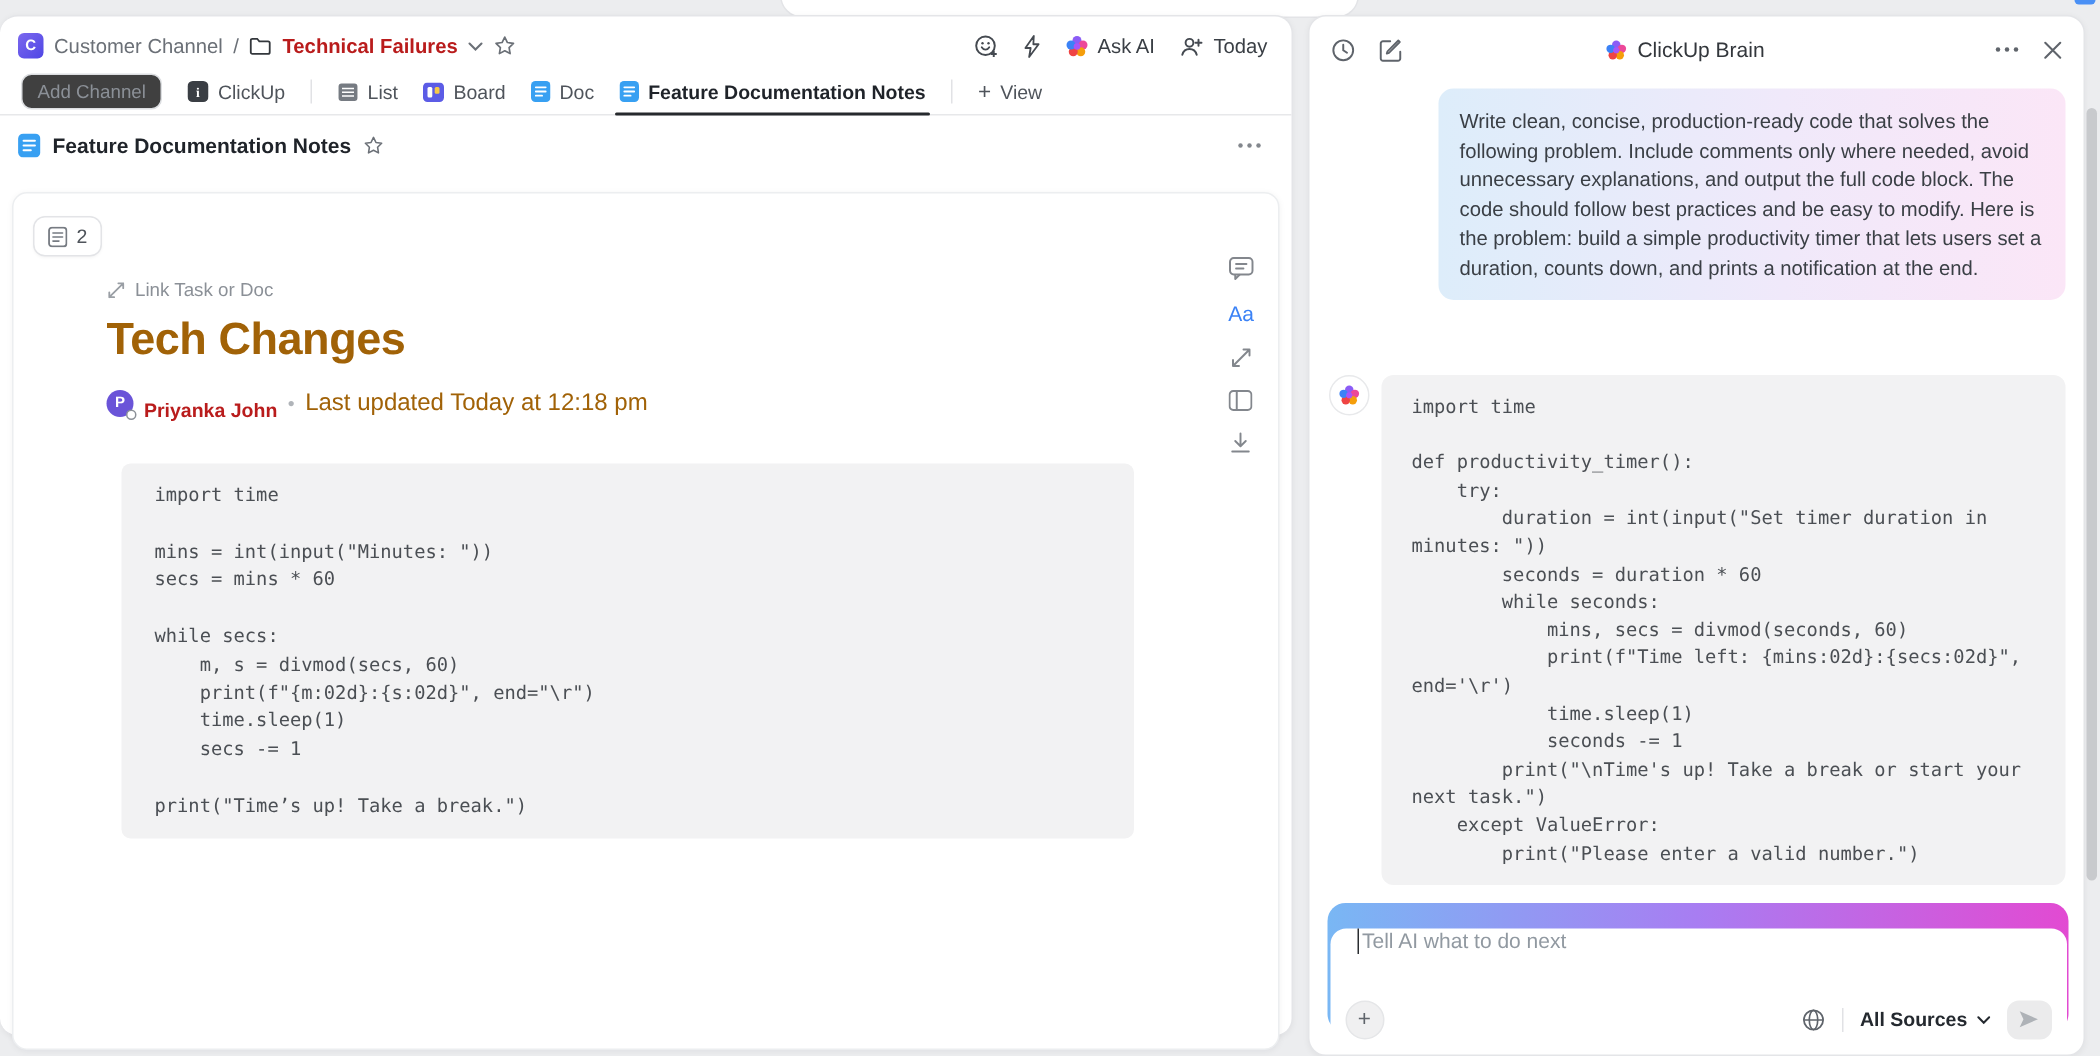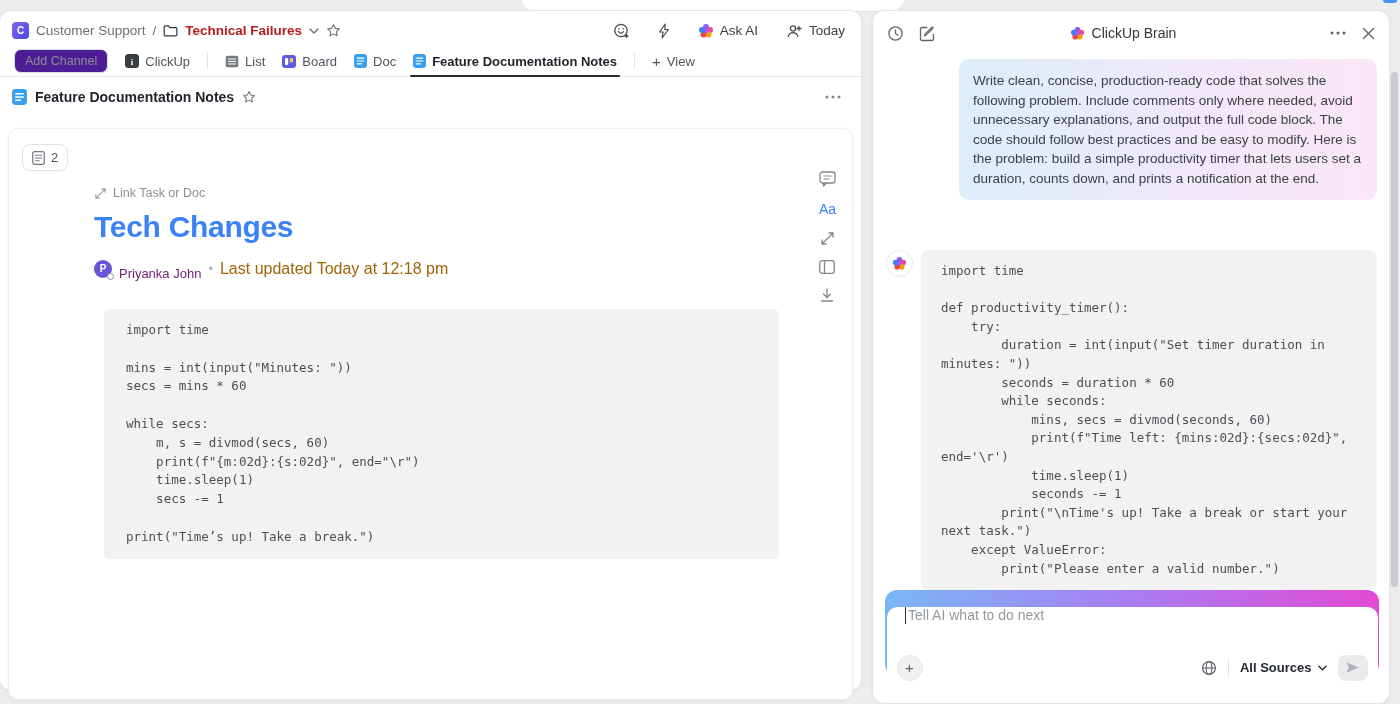--- a/index.html
+++ b/index.html
@@ -13,70 +13,70 @@
 
   
   .doc-panel { position:absolute; left:0; top:10px; width:862px; height:681px; background:#fff; border:1px solid #e4e5e8; border-left:none; border-radius:12px; box-shadow:0 1px 4px rgba(0,0,0,.05); }
   .brain-panel { position:absolute; left:872px; top:10px; width:518px; height:694px; background:#fff; border:1px solid #e4e5e8; border-radius:12px; box-shadow:0 1px 4px rgba(0,0,0,.05); overflow:hidden; }
 
   
   .breadcrumb-row { display:flex; align-items:center; justify-content:space-between; padding:11px 16px 7px 12px; }
   .bc-left { display:flex; align-items:center; gap:7px; font-size:13.5px; color:#6b7077; }
   .ws-icon { width:17px; height:17px; border-radius:4px; background:linear-gradient(135deg,#7b68ee,#4f46e5); color:#fff; font-size:10px; font-weight:700; display:flex; align-items:center; justify-content:center; }
   .bc-strong { font-weight:700; color:#b91c1c; }
-  .bc-right { display:flex; align-items:center; gap:28px; }
+  .bc-right { display:flex; align-items:center; gap:16px; }
   .hbtn { display:flex; align-items:center; gap:6px; font-size:13.5px; font-weight:500; color:#3a3f45; cursor:pointer; background:none; border:none; font-family:inherit; }
 
   
   .tab-row { display:flex; align-items:center; gap:17px; height:31px; padding:0 14px; border-bottom:1px solid #e7e8ea; }
-  .add-channel { font-size:12.5px; color:#8b9097; border:1px solid #dcdee1; border-radius:7px; padding:4px 10px; background:#4c1d95; font-family:inherit; }
+  .add-channel { font-size:12.5px; color:#8b9097; border:1px solid #dcdee1; border-radius:7px; padding:4px 10px; background:#404040; font-family:inherit; }
   .tab { display:flex; align-items:center; gap:6px; font-size:13px; color:#4f545b; height:100%; position:relative; cursor:pointer; }
   .tab.active { font-weight:700; color:#1f2329; }
   .tab.active::after { content:""; position:absolute; left:-3px; right:-3px; bottom:-1px; height:2.5px; background:#26292d; border-radius:2px; }
   .vdiv { width:1px; height:16px; background:#e1e2e5; }
   .plus-glyph { font-size:15px; color:#4f545b; }
 
   
   .doc-header-row { display:flex; align-items:center; justify-content:space-between; padding:12px 20px 8px 12px; }
   .dh-left { display:flex; align-items:center; gap:8px; font-size:14px; font-weight:700; color:#1f2329; }
 
   
   .doc-card { position:absolute; left:8px; top:117px; width:845px; height:572px; background:#fff; border:1px solid #eceef0; border-radius:10px; box-shadow:0 1px 4px rgba(16,24,40,.05); }
   .page-badge { position:absolute; left:13px; top:15px; display:inline-flex; align-items:center; gap:6px; border:1px solid #e3e4e7; border-radius:8px; padding:5px 9px; font-size:13px; color:#4f545b; background:#fff; box-shadow:0 1px 2px rgba(0,0,0,.04); }
   .side-toolbar { position:absolute; right:16px; top:42px; display:flex; flex-direction:column; gap:14px; align-items:center; }
   .side-toolbar .tbtn { background:none; border:none; cursor:pointer; color:#83878d; font-family:inherit; }
   .aa-label { font-size:14px; color:#3b82f6; }
 
-  .doc-body { position:absolute; left:85px; top:0; width:700px; }
+  .doc-body { position:absolute; left:62px; top:0; width:700px; }
   .link-action { display:flex; align-items:center; gap:6px; margin-top:57px; font-size:12.5px; font-weight:500; color:#8b9097; cursor:pointer; }
-  .doc-title { margin-top:10px; font-size:30px; font-weight:700; color:#3b82f6; letter-spacing:-.3px; }
+  .doc-title { margin-top:10px; font-size:30px; font-weight:700; color:#a16207; letter-spacing:-.3px; }
   .author-row { display:flex; align-items:center; gap:7px; margin-top:12px; font-size:13px; }
   .avatar { position:relative; width:18px; height:18px; border-radius:50%; background:#6a54d8; color:#fff; font-size:10px; font-weight:700; display:flex; align-items:center; justify-content:center; }
   .avatar .status { position:absolute; right:-2px; bottom:-2px; width:7px; height:7px; background:#fff; border:1.5px solid #8b9097; border-radius:50%; }
-  .author-name { color:#701a75; font-weight:400;margin-top:10px; }
+  .author-name { color:#b91c1c; font-weight:700;margin-top:10px; }
   .author-bullet { color:#b0b4b9; }
   .author-updated { color:#a16207; font-size:16px; }
 
   .codeblock { background:#f2f2f3; border-radius:6px; font-family:"DejaVu Sans Mono", monospace; color:#4b4f54; white-space:pre; overflow:hidden; }
   .doc-code { margin-top:28px; margin-left:10px; width:675px; padding:12px 22px; font-size:12.5px; line-height:18.8px; }
 
   
   .brain-header { position:relative; display:flex; align-items:center; height:44px; padding:0 14px; }
   .bh-left { display:flex; align-items:center; gap:15px; }
   .bh-right { margin-left:auto; display:flex; align-items:center; gap:16px; }
   .bh-title { position:absolute; left:0; right:16px; display:flex; align-items:center; justify-content:center; gap:7px; font-size:14px; font-weight:500; color:#33373c; pointer-events:none; }
   .ibtn { background:none; border:none; cursor:pointer; color:#5f646b; display:flex; align-items:center; }
 
   .bubble { margin:4px 12px 0 86px; padding:12px 14px; border-radius:10px; background:linear-gradient(90deg,#ddedfa 0%,#f0e9fa 55%,#fbe6f7 100%); font-size:13.5px; line-height:19.5px; color:#3a3f45; }
 
   .ai-row { display:flex; align-items:flex-start; margin:50px 12px 0 13px; }
   .ai-avatar { width:27px; height:27px; border-radius:50%; background:#fff; border:1px solid #e8e9eb; display:flex; align-items:center; justify-content:center; flex-shrink:0; }
   .ai-code { margin-left:8px; flex:1; padding:12px 20px; font-size:12.5px; line-height:18.6px; border-radius:8px; }
 
-  .input-outer { position:absolute; left:12px; bottom:27px; width:494px; height:86px; border-radius:12px; padding:1.5px; background:linear-gradient(90deg,#79b7f4,#a87df2,#e24ad2); }
+  .input-outer { position:absolute; left:12px; bottom:15px; width:494px; height:86px; border-radius:12px; padding:1.5px; background:linear-gradient(90deg,#79b7f4,#a87df2,#e24ad2); }
   .input-inner { position:relative; width:100%; height:100%; background:#fff; border-radius:10.5px; }
   .ph-row { display:flex; align-items:center; margin:15px 0 0 18px; }
   .caret { width:1.5px; height:17px; background:#2a2d31; margin-right:2px; }
   .placeholder { font-size:14px; color:#9199a1; }
   .input-bottom { position:absolute; left:10px; right:10px; bottom:9px; display:flex; align-items:center; }
   .plus-btn { width:26px; height:26px; border-radius:50%; background:#f0f0f1; border:1px solid #e5e6e8; color:#5f646b; font-size:15px; line-height:1; display:flex; align-items:center; justify-content:center; cursor:pointer; font-family:inherit; }
   .ib-right { margin-left:auto; display:flex; align-items:center; gap:11px; }
   .sources { display:flex; align-items:center; gap:6px; font-size:13px; font-weight:700; color:#24292f; background:none; border:none; cursor:pointer; font-family:inherit; }
   .send-btn { width:30px; height:26px; border-radius:8px; background:#ebebec; border:none; display:flex; align-items:center; justify-content:center; cursor:default; }
 
@@ -90,21 +90,21 @@
 <div class="stage">
 
   <div class="search-partial"></div>
   <div class="top-sliver"></div>
 
   <div class="doc-panel">
 
     <div class="breadcrumb-row">
       <div class="bc-left">
         <span class="ws-icon">C</span>
-        <span>Customer Support</span>
+        <span>Customer Channel</span>
         <span>/</span>
         <span>
           <svg width="15" height="13" viewBox="0 0 16 14">
               <path d="M1.2 3.2c0-.7.5-1.2 1.2-1.2h3.4l1.5 1.8h6.3c.7 0 1.2.5 1.2 1.2v6.6c0 .7-.5 1.2-1.2 1.2H2.4c-.7 0-1.2-.5-1.2-1.2z" fill="none" stroke="#33373c" stroke-width="1.3"></path>
             </svg>
         </span>
         <span class="bc-strong">Technical Failures</span>
         <span>
           <svg width="10" height="6" viewBox="0 0 10 6">
               <path d="M1 1l4 4 4-4" fill="none" stroke="#6b7077" stroke-width="1.4" stroke-linecap="round"></path>

